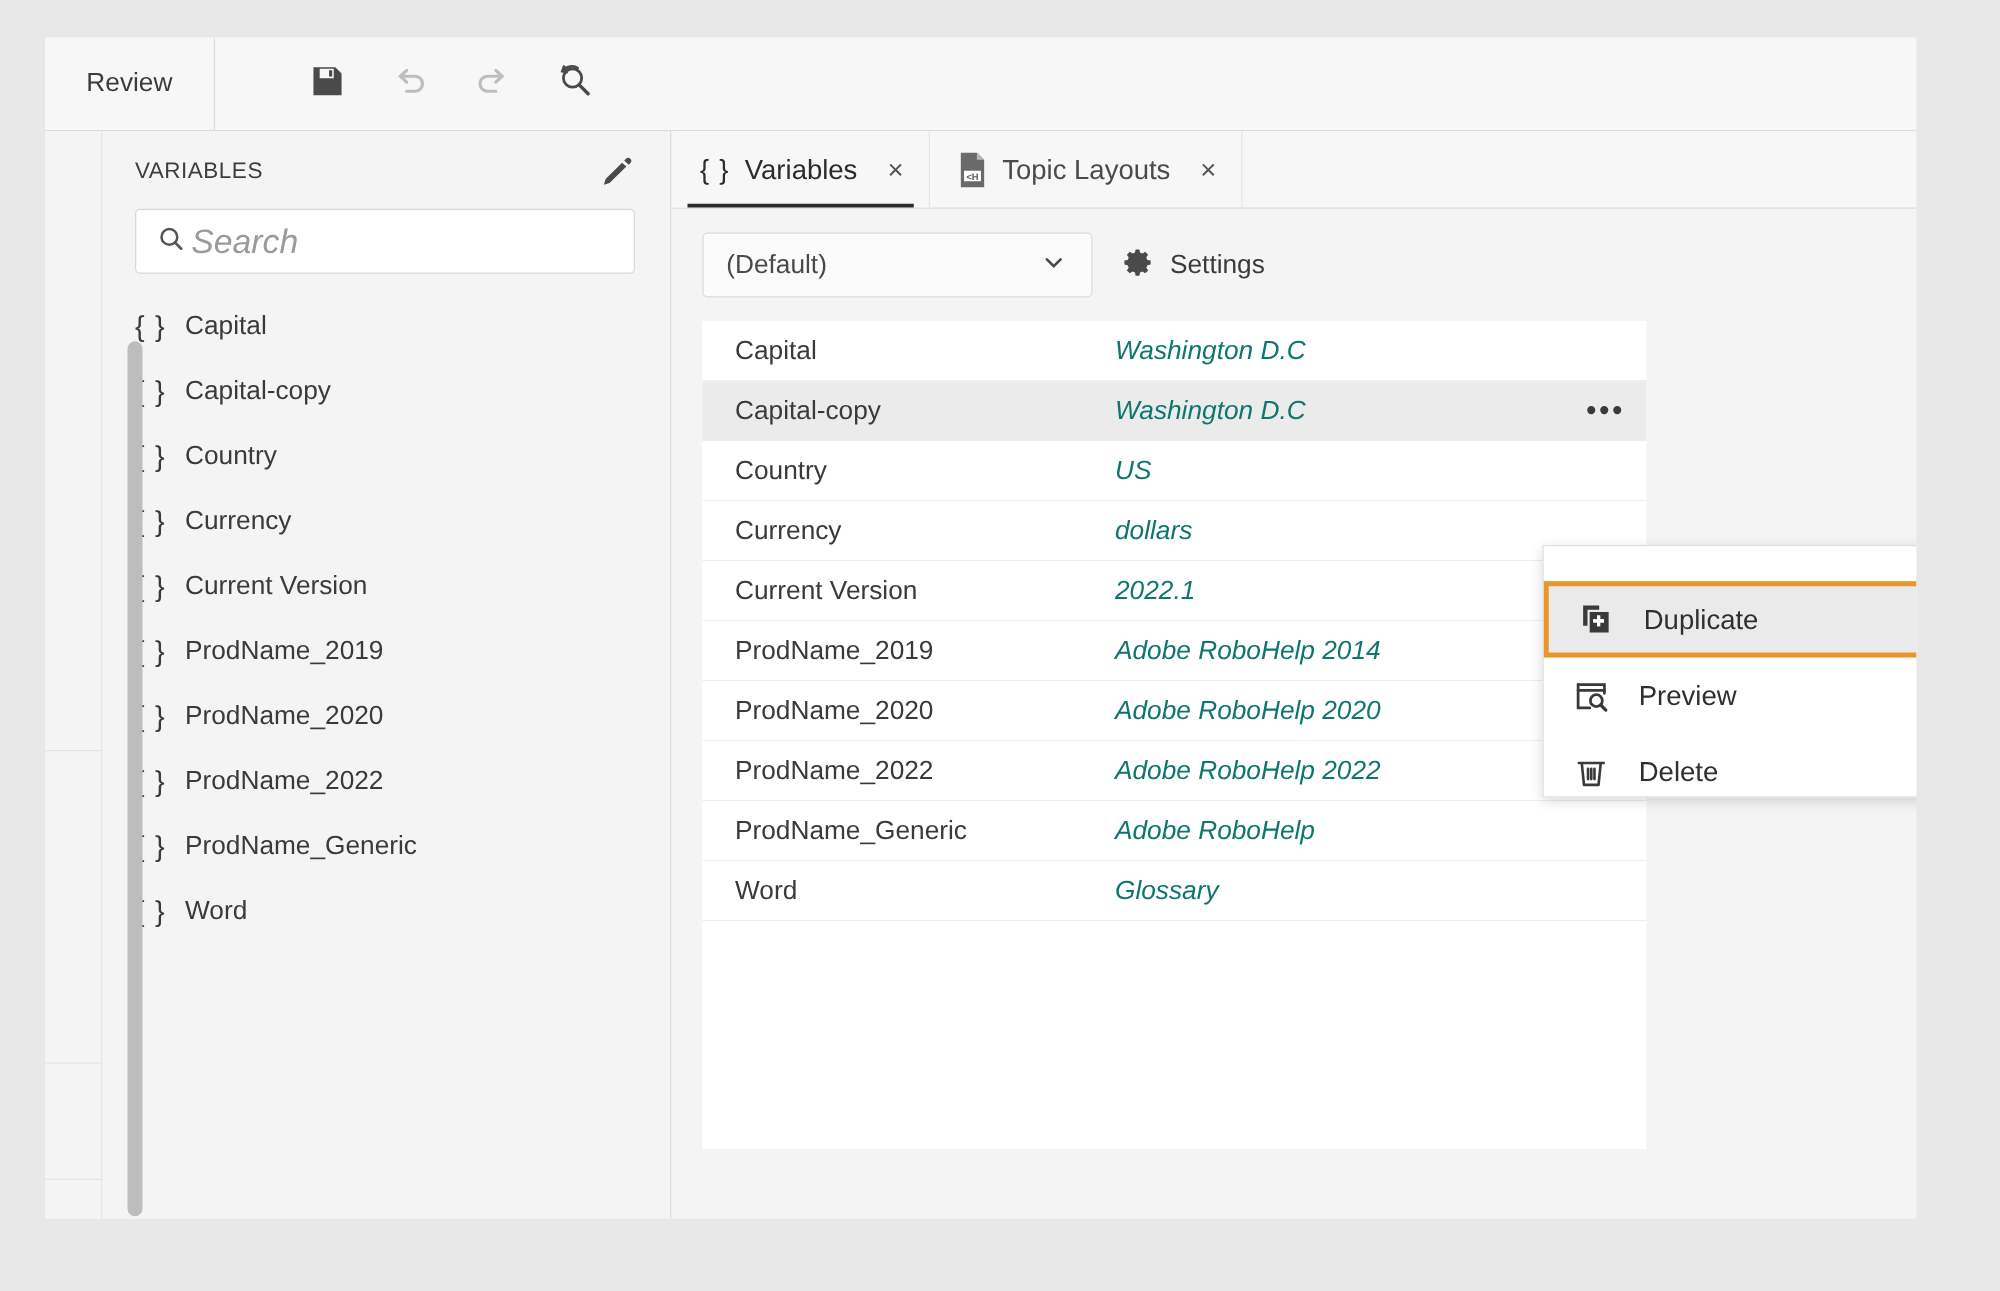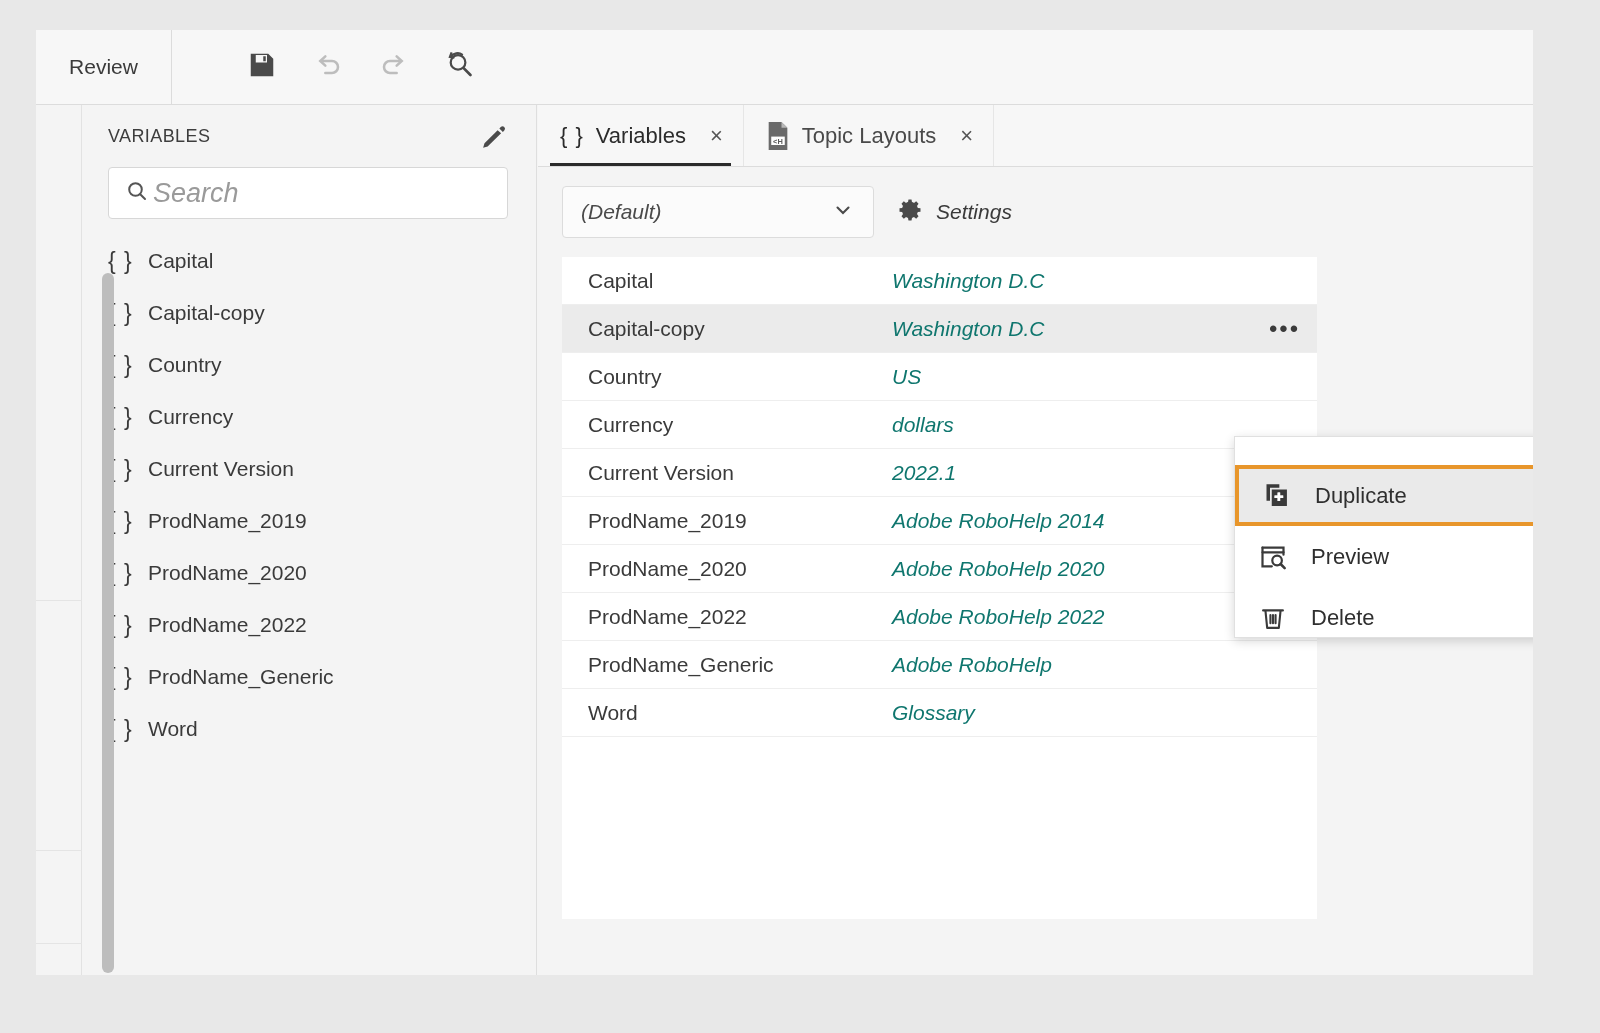--- a/index.html
+++ b/index.html
@@ -180,21 +180,20 @@
   }
 
   
   #controls-row {
     position: absolute;
     left: 0; top: 62px;
     width: 995px; height: 90px;
     display: flex; align-items: center;
     padding-left: 24px;
     gap: 22px;
-    font-style: italic;
   }
   #preset-select {
     width: 312px; height: 52px;
     background: #fbfbfb;
     border: 1px solid #dcdcdc;
     border-radius: 4px;
     display: flex; align-items: center;
     justify-content: space-between;
     padding: 0 18px;
     cursor: pointer;

